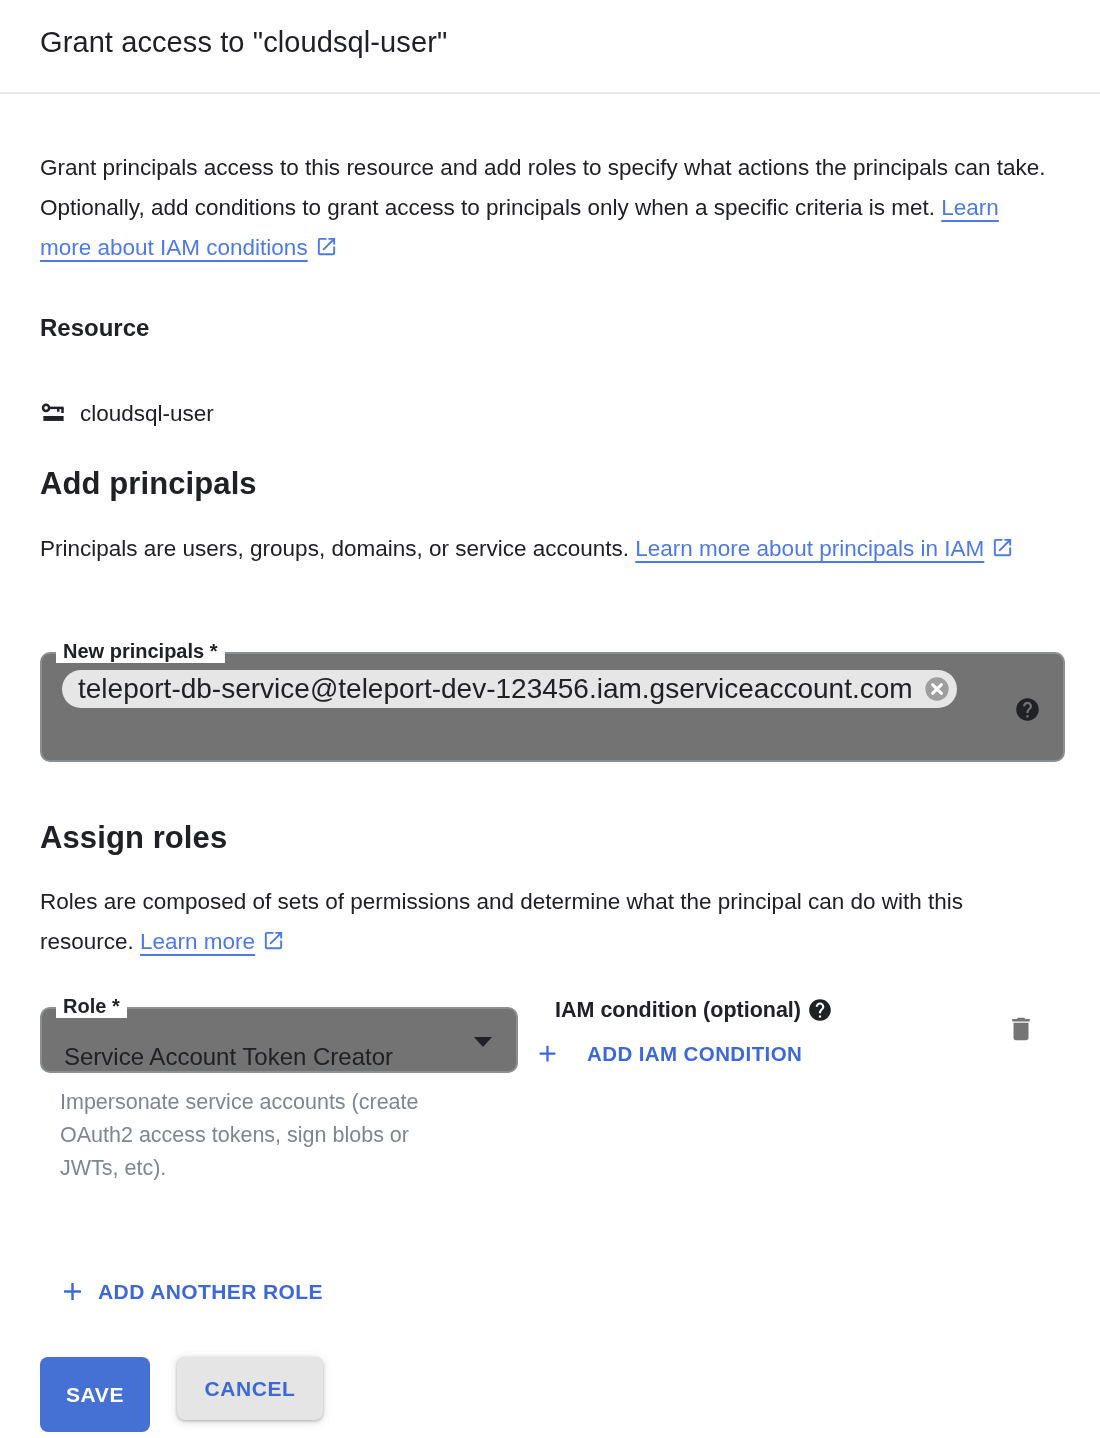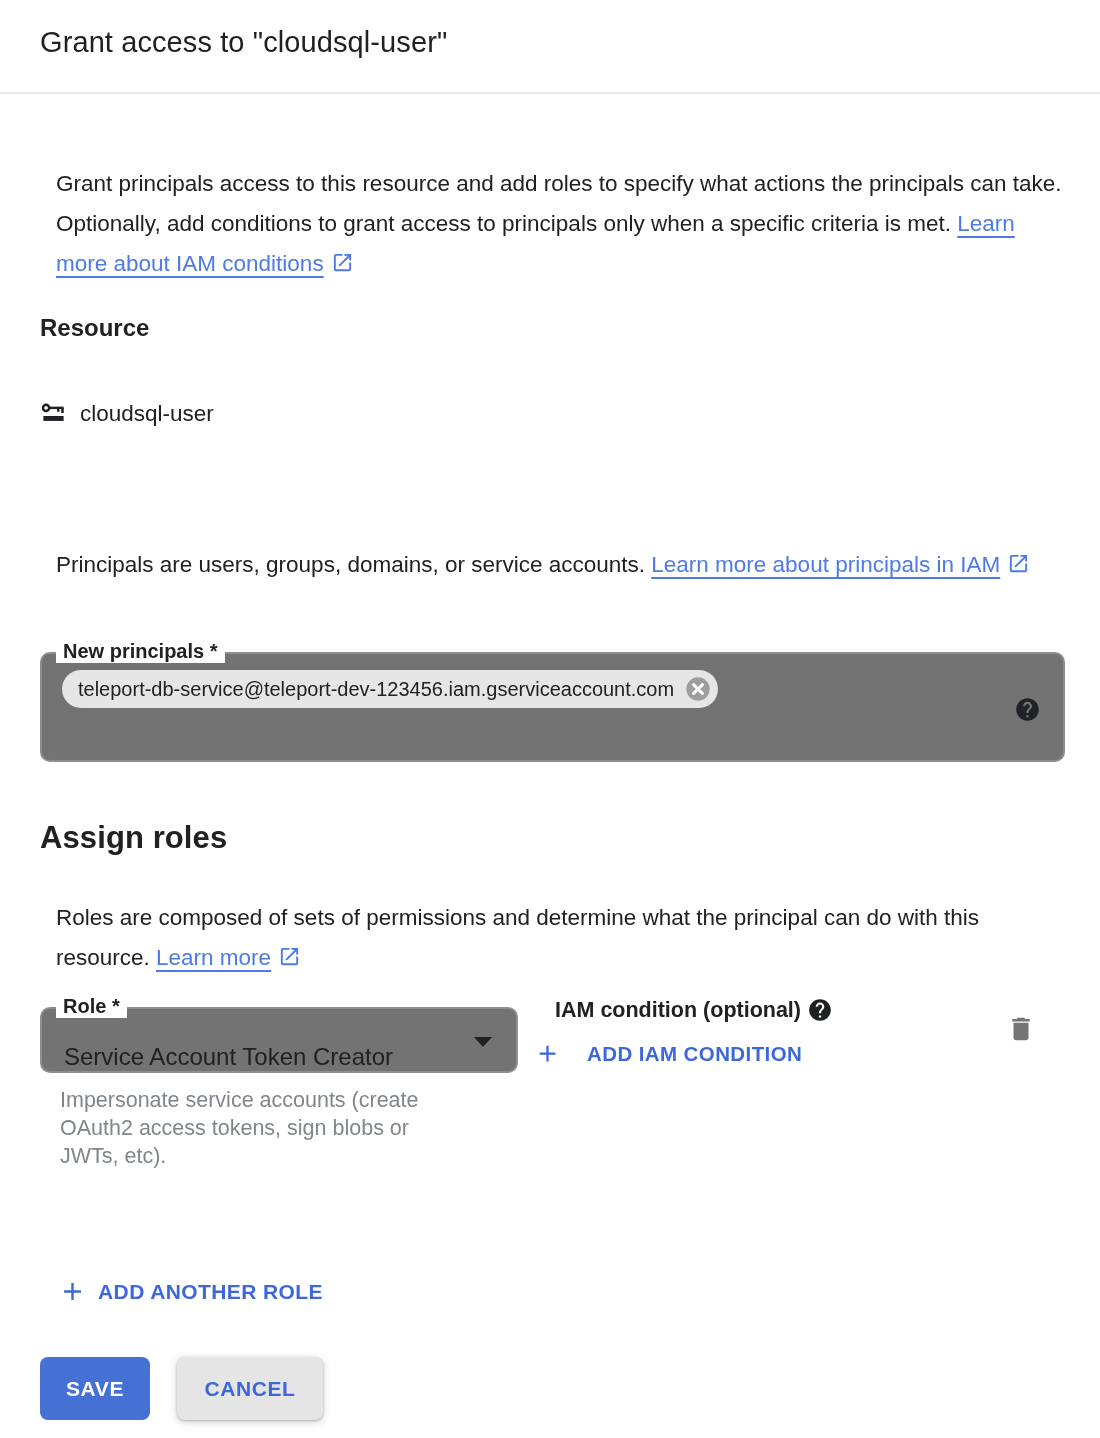--- a/index.html
+++ b/index.html
@@ -20,21 +20,21 @@
     margin: 0;
     font-size: 29px; font-weight: 400; color: #202124;
     letter-spacing: 0.1px;
   }
   .title-divider {
     position: absolute; left: 0; top: 92px;
     width: 1100px; height: 2px; background: #e8e8e8;
   }
   
   .body-text {
-    position: absolute; left: 40px; margin: 16px;
+    position: absolute; left: 40px; margin: 0;
     font-size: 22.5px; line-height: 40px; color: #202124;
   }
   .intro  { top: 148px; width: 1015px; }
   .p-principals { top: 529px; width: 1015px; }
   .p-roles { top: 882px; width: 985px; }
   a.link { color: #4d7ae4; text-decoration: none; cursor: pointer; }
   a.link .link-text {
     text-decoration: underline;
     text-decoration-thickness: 2px;
     text-underline-offset: 5px;
@@ -72,21 +72,21 @@
     background: #ffffff; padding: 0 7px;
     font-size: 20px; font-weight: 700; color: #202124;
     white-space: nowrap;
   }
   .principals-field { left: 40px; top: 652px; width: 1021px; height: 106px; }
   .chip {
     position: absolute; left: 20px; top: 16px;
     display: inline-flex; align-items: center; gap: 10px;
     height: 38px; padding: 0 6px 0 16px;
     background: #e6e6e6; border-radius: 19px;
-    font-size: 20px; color: #202124; white-space: nowrap;
+    font-size: 28px; color: #202124; white-space: nowrap;
   }
   .chip-close { display: inline-flex; cursor: pointer; }
   .help-circle { position: absolute; display: inline-flex; cursor: pointer; }
   .principals-help { right: 22px; top: 42px; }
   
   .role-field {
     left: 40px; top: 1007px; width: 478px; height: 66px;
     display: flex; align-items: flex-end;
     padding: 0 22px; box-sizing: border-box;
     cursor: pointer;
@@ -94,21 +94,21 @@
   .role-value { font-size: 24px; color: #202124; }
   .caret {
     position: absolute; right: 24px; top: 28px;
     width: 0; height: 0;
     border-left: 9px solid transparent;
     border-right: 9px solid transparent;
     border-top: 10px solid #202124;
   }
   .role-helper {
     position: absolute; left: 60px; top: 1086px; width: 410px; margin: 0;
-    font-size: 21.5px; line-height: 28px; color: #80868b;
+    font-size: 21.5px; line-height: 33px; color: #80868b;
   }
   .iam-cond-label-row {
     position: absolute; left: 555px; top: 997px;
     display: flex; align-items: center; gap: 6px;
     font-size: 21.5px; font-weight: 700; color: #202124;
   }
   .iam-cond-label-row .help-circle { position: static; }
   
   .text-btn {
     position: absolute;
@@ -119,21 +119,21 @@
   }
   .btn-add-iam { left: 534px; top: 1040px; font-size: 20.5px; gap: 26px; }
   .btn-add-role { left: 58px; top: 1237px; font-size: 21px; margin-top: 40px; }
   .icon-btn {
     position: absolute; left: 1006px; top: 1014px;
     background: none; border: none; padding: 0; cursor: pointer;
   }
   
   .btn-save {
     position: absolute; left: 40px; top: 1357px;
-    width: 110px; height: 63px;
+    width: 110px; height: 75px;
     background: #4570d4; color: #ffffff;
     border: none; border-radius: 8px; cursor: pointer;
     font-family: inherit; font-size: 21px; font-weight: 700;
     letter-spacing: 0.6px;
   }
   .btn-cancel {
     position: absolute; left: 177px; top: 1357px;
     width: 146px; height: 63px;
     background: #e5e5e5; color: #3d68d8;
     border: none; border-radius: 8px; cursor: pointer;
@@ -164,20 +164,21 @@
   <div class="resource-row">
     <svg viewBox="0 0 24 24" width="27" height="27">
       <circle cx="5.4" cy="7" r="2.7" fill="none" stroke="#202124" stroke-width="2.2"></circle>
       <path d="M8.1 7H21" stroke="#202124" stroke-width="2.2" fill="none"></path>
       <path d="M16.2 7v3.4M20 7v4.6" stroke="#202124" stroke-width="2.2" fill="none"></path>
       <path d="M3 14.2h18v4.4H3z" fill="#202124"></path>
     </svg>
     <span>cloudsql-user</span>
   </div>
 
+  <h2 class="section-lg h-add-principals">Add principals</h2>
 
   <p class="body-text p-principals">
     <span>Principals are users, groups, domains, or service accounts.</span>
     <a class="link">
       <span class="link-text">Learn more about principals in IAM</span><svg viewBox="0 0 24 24" width="23" height="23">
           <path fill="currentColor" d="M19 19H5V5h7V3H5a2 2 0 0 0-2 2v14a2 2 0 0 0 2 2h14c1.1 0 2-.9 2-2v-7h-2v7zM14 3v2h3.59l-9.83 9.83 1.41 1.41L19 6.41V10h2V3h-7z"></path>
         </svg>
     </a>
   </p>
 

